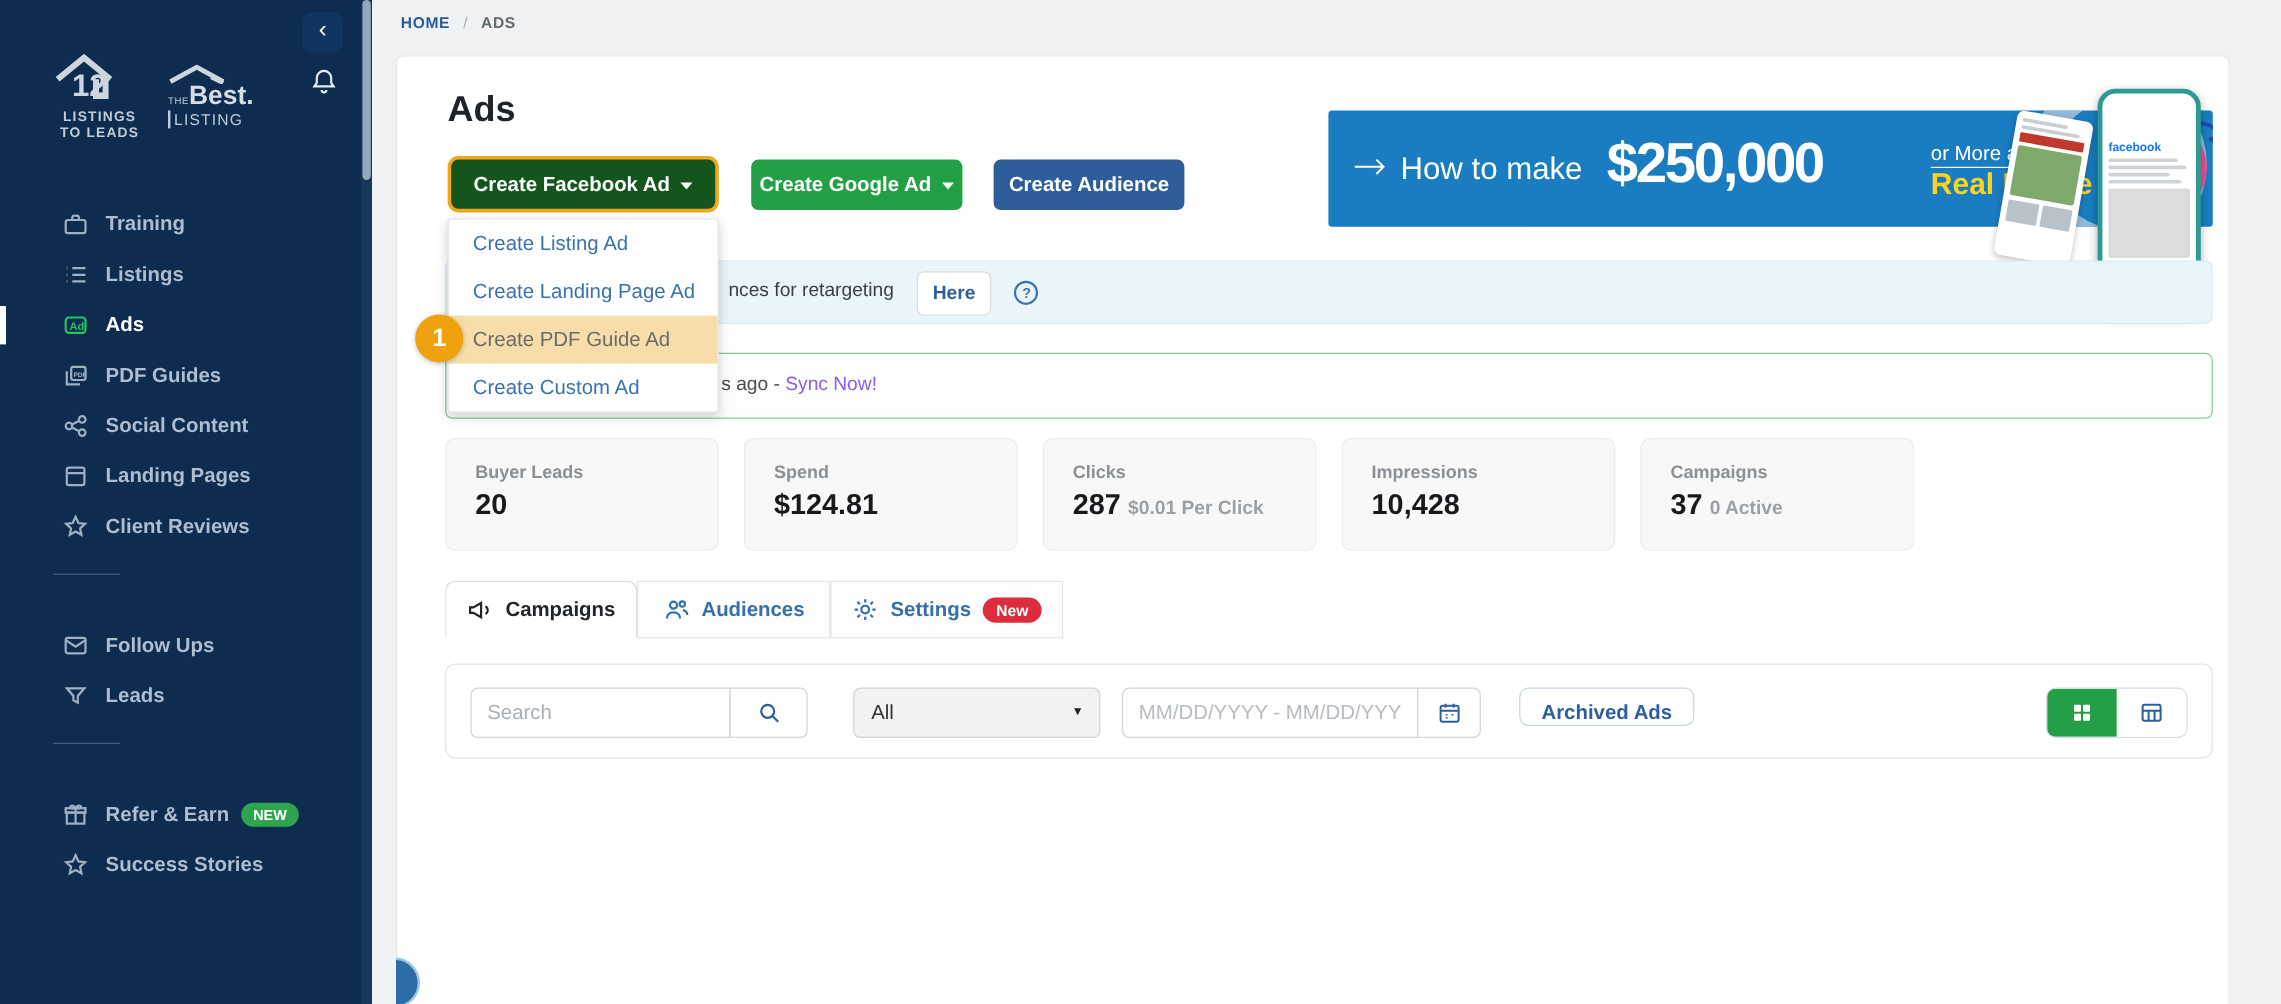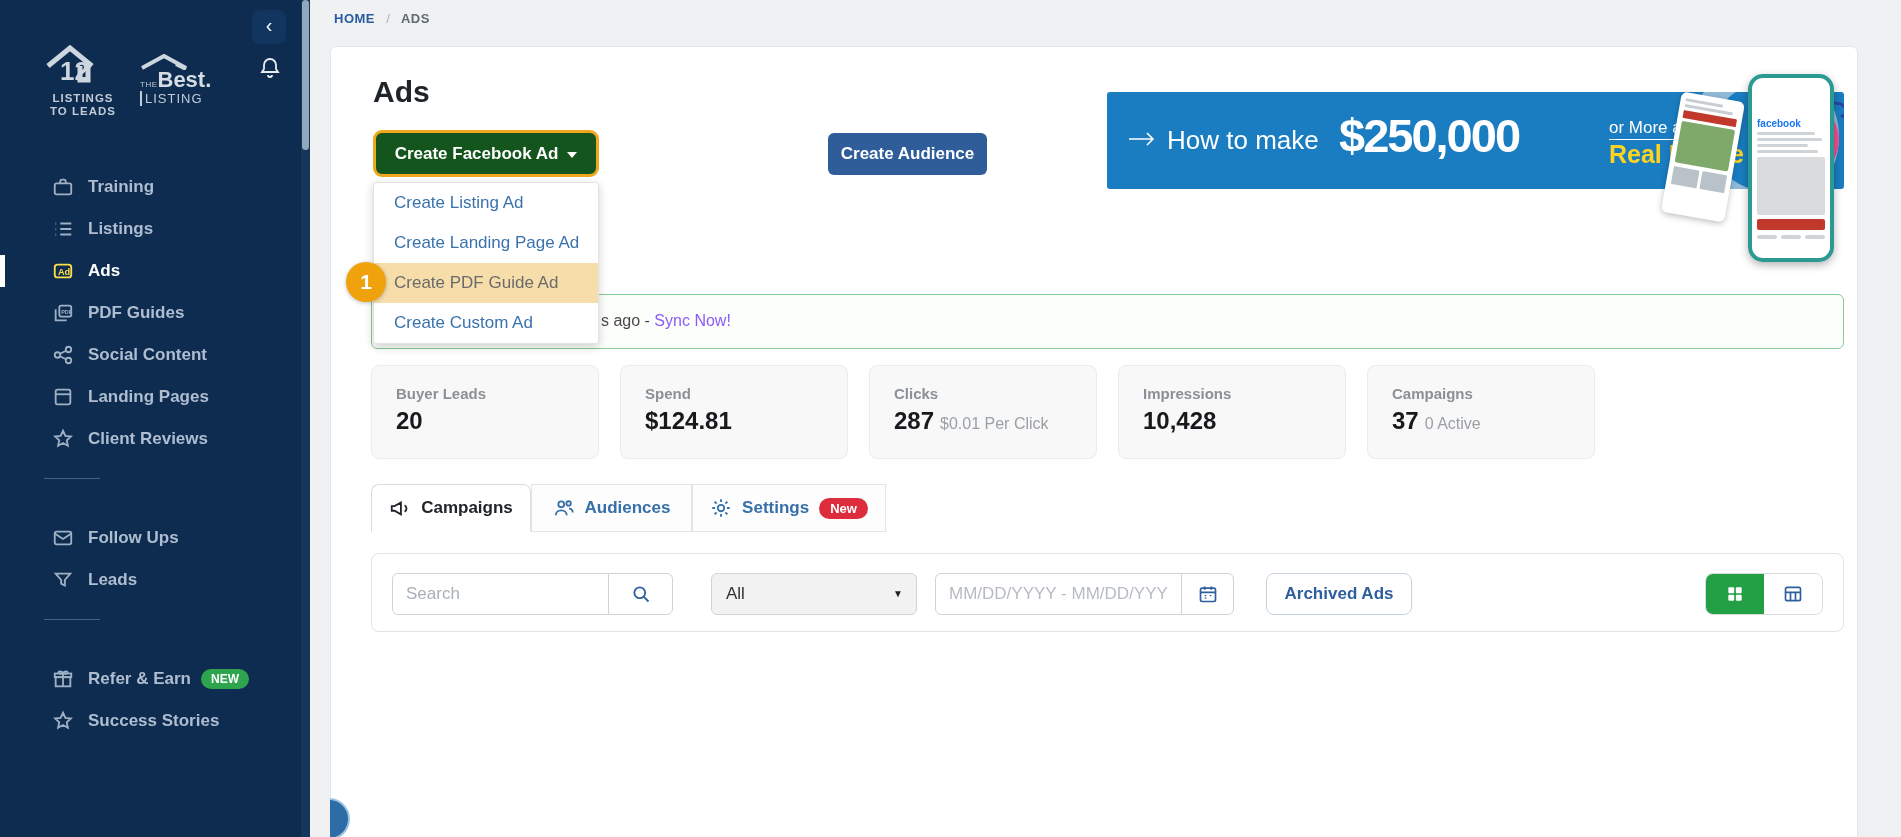--- a/index.html
+++ b/index.html
@@ -17,21 +17,21 @@
   .logo-l2l .txt { font-size:11.5px; font-weight:bold; letter-spacing:1px; line-height:13px; color:#c2cbd6; }
   .logo-best { width:80px; text-align:left; padding-top:10px; }
   .logo-best .the { font-size:8px; letter-spacing:.5px; color:#c2cbd6; }
   .logo-best .best { font-size:22px; color:#d7dde5; font-weight:bold; line-height:20px; }
   .logo-best .listing { font-size:13px; letter-spacing:1px; color:#c2cbd6; border-left:2px solid #c2cbd6; padding-left:3px; }
 
   .nav { position:absolute; left:0; top:166px; width:310px; }
   .nav-item { position:relative; display:flex; align-items:center; height:42px; padding-left:52px; cursor:pointer; font-weight:bold; font-size:17px; color:#aebdd0; }
   .nav-item .nicon { width:24px; height:24px; margin-right:12px; color:#9fb0c4; flex:0 0 24px; display:flex; align-items:center; }
   .nav-item.active { color:#ffffff; }
-  .nav-item.active .nicon { color:#fde047; }
+  .nav-item.active .nicon { color:#22c55e; }
   .nav-item.active::before { content:""; position:absolute; left:0; top:5px; width:5px; height:32px; background:#fff; }
   .nav-divider { margin:18px 0 20px 44px; width:56px; border-top:1px solid #46607f; }
   .nav-gap { height:18px; }
   .badge-new { display:inline-block; margin-left:10px; background:#2ea44f; color:#fff; font-size:12px; font-weight:bold; padding:3px 10px; border-radius:10px; }
 
   
   .main { position:absolute; left:310px; top:0; width:1591px; height:837px; background:#f0f1f2; }
   .breadcrumb { position:absolute; left:24px; top:11px; font-size:13px; font-weight:bold; letter-spacing:.5px; }
   .breadcrumb .home { color:#2a5b9c; cursor:pointer; }
   .breadcrumb .sep { color:#aab0b6; margin:0 7px; font-weight:normal; }
@@ -62,21 +62,21 @@
 
   .alert-green { position:absolute; left:40px; top:247px; width:1473px; height:55px; background:#fbfefb; border:1px solid #86cb97; border-radius:6px; z-index:10; }
   .alert-green .frag { position:absolute; left:229px; top:17px; font-size:16px; color:#4a4a4a; }
   .alert-green .frag a { color:#8b5cf6; text-decoration:none; cursor:pointer; }
 
   
   .stats { position:absolute; left:40px; top:318px; width:1473px; display:flex; gap:21px; }
   .card { width:228px; height:94px; background:#f8f8f8; border:1px solid #ececec; border-radius:8px; padding:19px 0 0 24px; }
   .card .lbl { font-size:15px; font-weight:bold; color:#8a9096; }
   .card .val { font-size:24px; font-weight:bold; color:#17191c; margin-top:5px; }
-  .card .sub { font-size:16px; font-weight:normal; color:#9aa0a6; margin-left:6px; }
+  .card .sub { font-size:16px; font-weight:bold; color:#9aa0a6; margin-left:6px; }
 
   
   .tabs { position:absolute; left:40px; top:437px; display:flex; }
   .tab { height:48px; display:flex; align-items:center; justify-content:center; gap:10px; font-size:17px; font-weight:bold; cursor:pointer; background:#fdfdfd; border:1px solid #e2e5e8; color:#366fa9; }
   .tab .ticon { width:22px; height:22px; display:flex; }
   .tab.active { background:#fff; border:1px solid #d9dde1; border-bottom:1px solid #fff; border-radius:8px 8px 0 0; color:#212529; }
   .tab-campaigns { width:160px; }
   .tab-audiences { width:161px; }
   .tab-settings { width:194px; }
   .pill-new { background:#dd2c3c; color:#fff; font-size:13px; font-weight:bold; padding:3px 11px; border-radius:11px; }
@@ -85,21 +85,21 @@
   .filterbar { position:absolute; left:40px; top:506px; width:1473px; height:79px; border:1px solid #dfe3e7; border-radius:8px;padding-left:30px; }
   .f-input { position:absolute; top:19px; height:42px; border:1px solid #cfd4d9; font-size:17px; color:#333; padding:0 13px; font-family:"Liberation Sans",sans-serif; }
   .f-input::placeholder { color:#a9b0b7; }
   .search-in { left:20px; width:217px; border-radius:6px 0 0 6px; }
   .search-btn { position:absolute; left:236px; top:19px; width:65px; height:42px; background:#fff; border:1px solid #cfd4d9; border-radius:0 6px 6px 0; color:#2d5f9d; cursor:pointer; display:flex; align-items:center; justify-content:center; }
   .select { position:absolute; left:339px; top:19px; width:206px; height:42px; background:#f2f2f2; border:1px solid #d2d2d2; border-radius:6px; font-size:17px; color:#333; line-height:40px; padding-left:14px; cursor:pointer; }
   .select .sel-caret { position:absolute; right:13px; top:0; font-size:10px; color:#222; }
   .date-in { left:563px; width:247px; border-radius:6px 0 0 6px; }
   .date-in::placeholder { color:#b6bcc2; }
   .cal-btn { position:absolute; left:809px; top:19px; width:53px; height:42px; background:#fff; border:1px solid #cfd4d9; border-radius:0 6px 6px 0; color:#2d5f9d; cursor:pointer; display:flex; align-items:center; justify-content:center; }
-  .archived-btn { position:absolute; left:894px; top:19px; width:146px; height:42px; background:#fff; border:1px solid #c7d3e2; border-radius:8px; color:#2d5f9d; font-size:17px; font-weight:bold; text-align:center; line-height:40px; cursor:pointer; }
+  .archived-btn { position:absolute; left:894px; top:19px; width:146px; height:32px; background:#fff; border:1px solid #c7d3e2; border-radius:8px; color:#2d5f9d; font-size:17px; font-weight:bold; text-align:center; line-height:40px; cursor:pointer; }
   .toggles { position:absolute; left:1333px; top:19px; width:118px; height:42px; display:flex; border-radius:8px; overflow:hidden; border:1px solid #d7dbdf; }
   .tog { flex:1; display:flex; align-items:center; justify-content:center; cursor:pointer; }
   .tog-grid { background:#23a046; color:#fff; }
   .tog-table { background:#fff; color:#2d5f9d; }
 
   
   .banner { position:absolute; left:776px; top:45px; width:737px; height:97px; background:#1a7dc1; border-radius:3px; cursor:pointer; }
   .banner-clip { position:absolute; inset:0; overflow:hidden; border-radius:3px; }
   .ring { position:absolute; right:5px; top:-30px; width:150px; height:150px; border:22px solid rgba(223,227,231,.6); border-radius:50%; }
   .chevs { position:absolute; left:567px; top:56px; color:rgba(13,47,96,.38); font-size:13px; letter-spacing:0; line-height:11px; font-weight:bold; }
@@ -363,24 +363,38 @@
                 <div></div>
               </div>
           </div>
         </div>
       </div>
 
       <div class="btn btn-fb">
         <span>Create Facebook Ad</span>
         <span class="caret"></span>
       </div>
+      <div class="btn btn-g">
+        <span>Create Google Ad</span>
+        <span class="caret"></span>
+      </div>
       <div class="btn btn-aud">
         <span>Create Audience</span>
       </div>
 
+      <div class="alert-blue">
+        <span class="frag">nces for retargeting</span>
+        <div class="here-btn">Here</div>
+        <span class="help-ic">
+          <svg width="22" height="22" viewBox="0 0 24 24" fill="none" stroke="currentColor" stroke-width="2">
+              <circle cx="12" cy="12" r="10"></circle>
+              <text x="8.5" y="17" font-size="13" font-weight="bold" fill="currentColor" stroke="none" font-family="Liberation Sans,sans-serif">?</text>
+            </svg>
+        </span>
+      </div>
 
       <div class="alert-green">
         <span class="frag">
           <span>s ago - </span><a>Sync Now!</a>
         </span>
       </div>
 
       <div class="stats">
         <div class="card">
           <div class="lbl">Buyer Leads</div>

